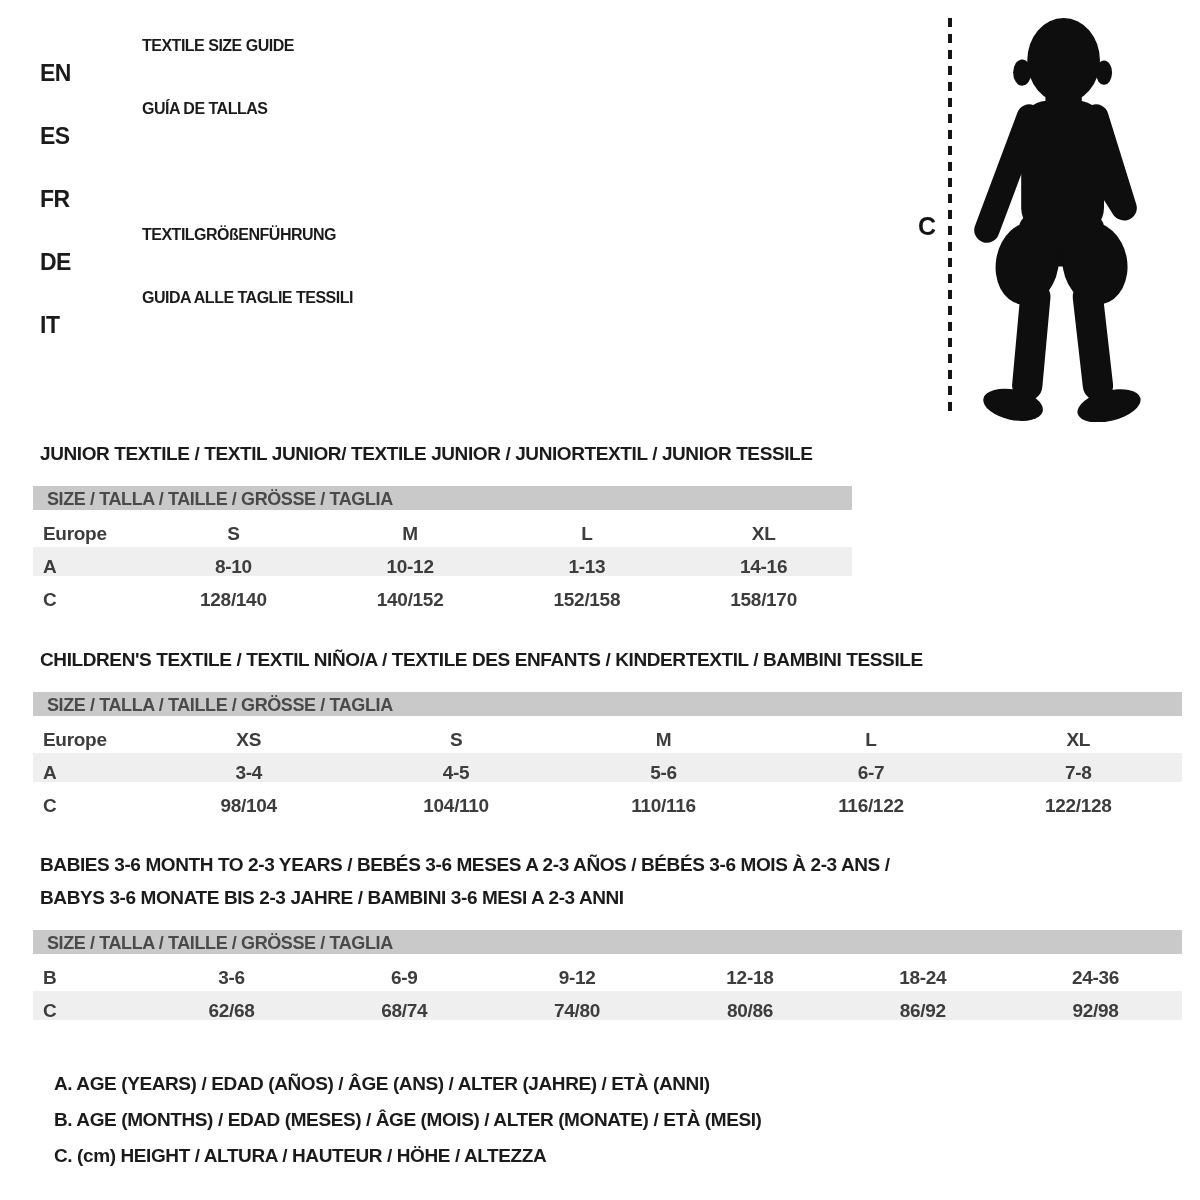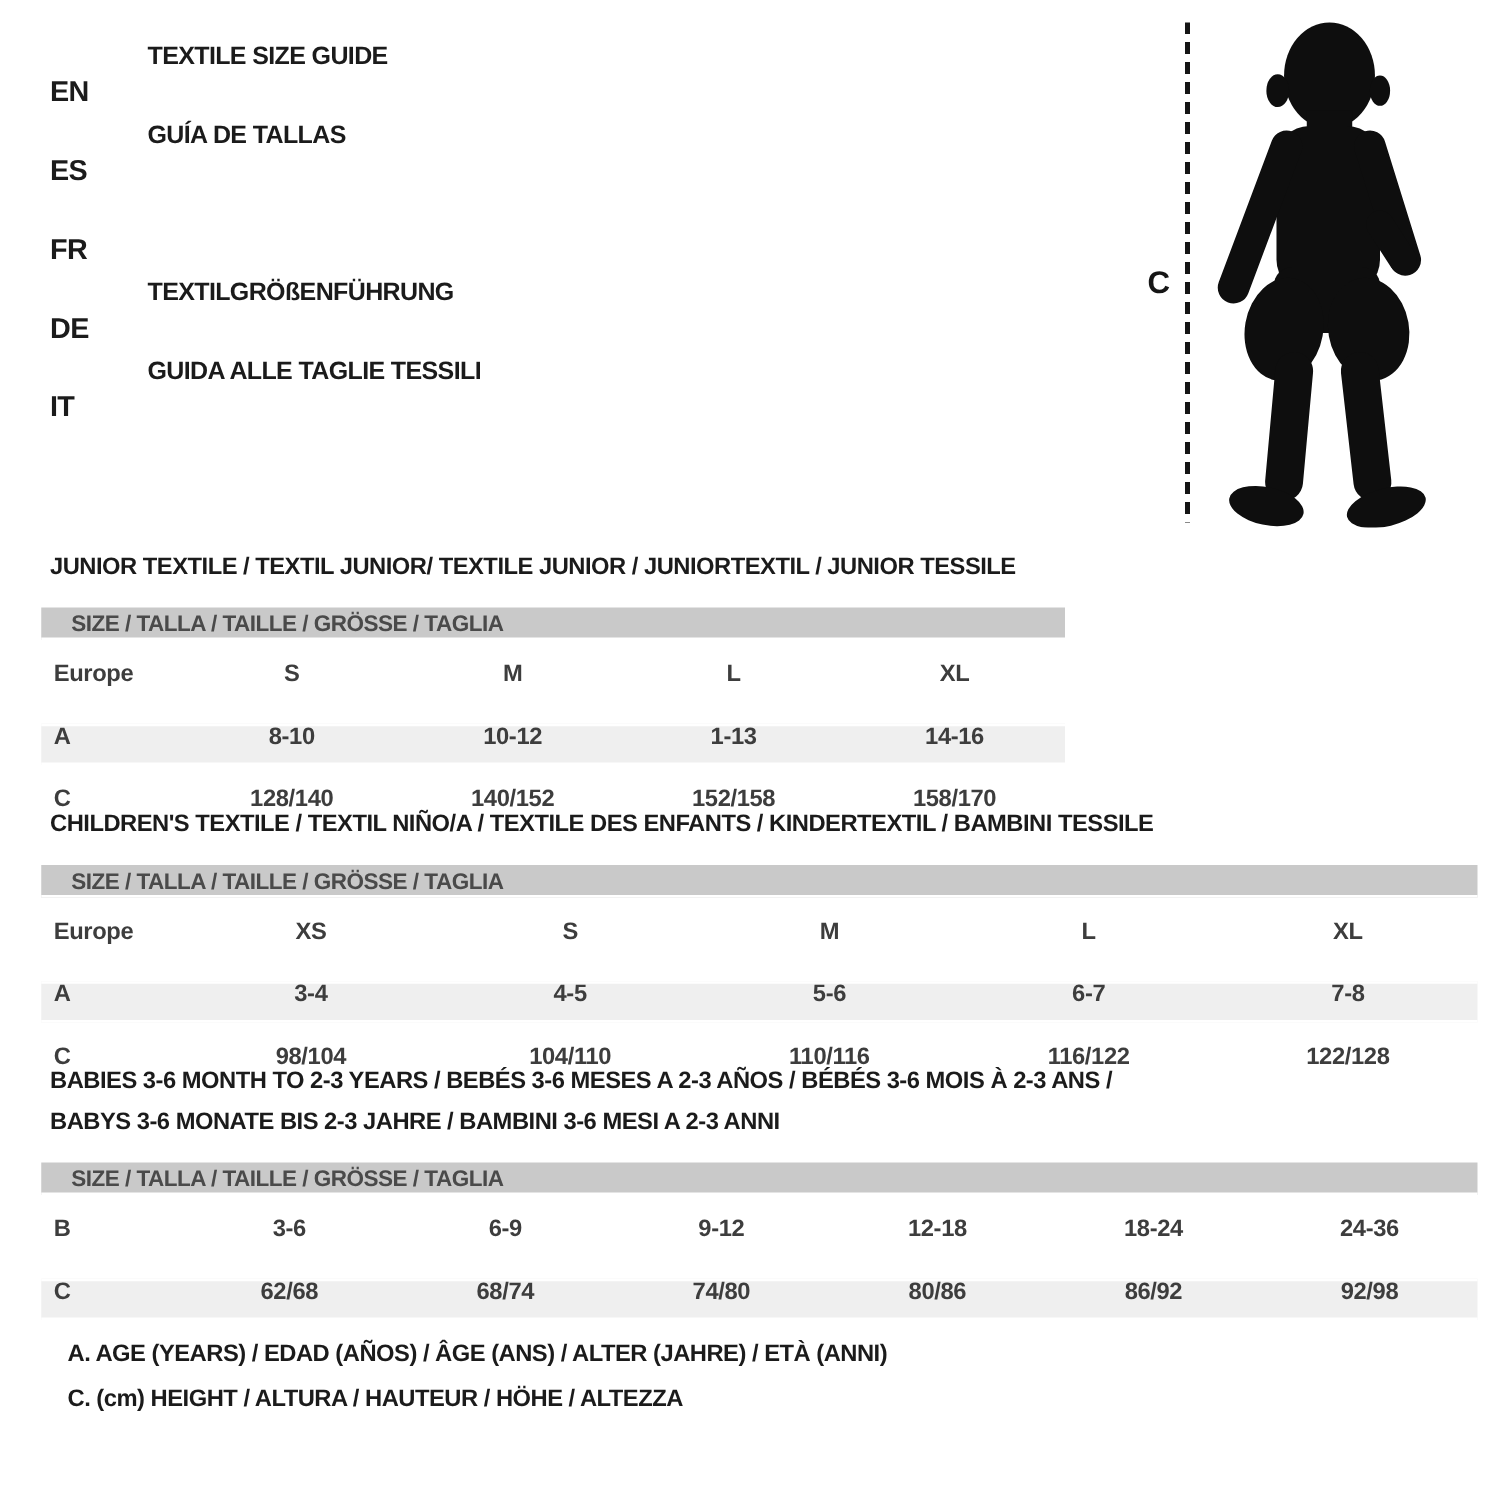--- a/index.html
+++ b/index.html
@@ -21,22 +21,22 @@
 
   
   .lang-block{position:absolute;left:40px;top:28px;}
   .lang-row{display:flex;line-height:35px;}
   .lang-code{
     width:78px;font-size:23px;font-weight:700;color:var(--heading);
     letter-spacing:-0.5px;
     margin-top:28px;
   }
   .lang-title{
-    font-size:20px;font-weight:700;color:var(--heading);
-    letter-spacing:-0.5px;white-space:nowrap;
+    font-size:16px;font-weight:700;color:var(--heading);
+    letter-spacing:-0.5px;white-space:nowrap;margin-left:24px;
   }
 
   
   .figure{position:absolute;left:912px;top:14px;width:240px;height:410px;}
   .c-label{
     position:absolute;left:6px;top:198px;
     font-size:25px;font-weight:700;color:#151515;
   }
   .dash-line{
     position:absolute;left:36px;top:4px;width:4px;height:400px;
@@ -54,24 +54,24 @@
 
   .section-title{color:var(--heading);}
   .title-line{
     font-size:19px;font-weight:700;line-height:33px;
     letter-spacing:-0.4px;white-space:nowrap;padding-left:7px;
   }
   .size-table{margin-top:16px;width:100%;}
   .table-header{
     height:26px;line-height:26px;background:var(--bar-bg);
     color:var(--bar-text);font-size:18px;font-weight:700;
-    letter-spacing:-0.4px;padding-left:24px;
+    letter-spacing:-0.4px;padding-left:14px;
     border-bottom:2px solid #ffffff;
   }
-  .t-row{display:flex;align-items:flex-start;height:33px;margin-top:17px;}
+  .t-row{display:flex;align-items:flex-end;height:33px;}
   .t-row.shaded{background:var(--row-shaded);box-shadow:inset 0 2px 0 #ffffff, inset 0 -2px 0 #ffffff;}
   .r-label{
     width:112px;padding-left:10px;
     font-size:19px;font-weight:700;color:var(--table-text);letter-spacing:-0.3px;
   }
   .r-val{
     flex:1;text-align:center;
     font-size:19px;font-weight:700;color:var(--table-text);letter-spacing:-0.3px;
   }
 
@@ -229,14 +229,15 @@
             <span class="r-val">86/92</span>
             <span class="r-val">92/98</span>
           </div>
         </div>
       </div>
     </section>
   </div>
 
 <div class="legend">
     <div class="legend-line">A. AGE (YEARS) / EDAD (AÑOS) / ÂGE (ANS) / ALTER (JAHRE) / ETÀ (ANNI)</div>
+    <div class="legend-line">B. AGE (MONTHS) / EDAD (MESES) / ÂGE (MOIS) / ALTER (MONATE) / ETÀ (MESI)</div>
     <div class="legend-line">C. (cm) HEIGHT / ALTURA / HAUTEUR / HÖHE / ALTEZZA</div>
   </div>
 
 </body></html>

